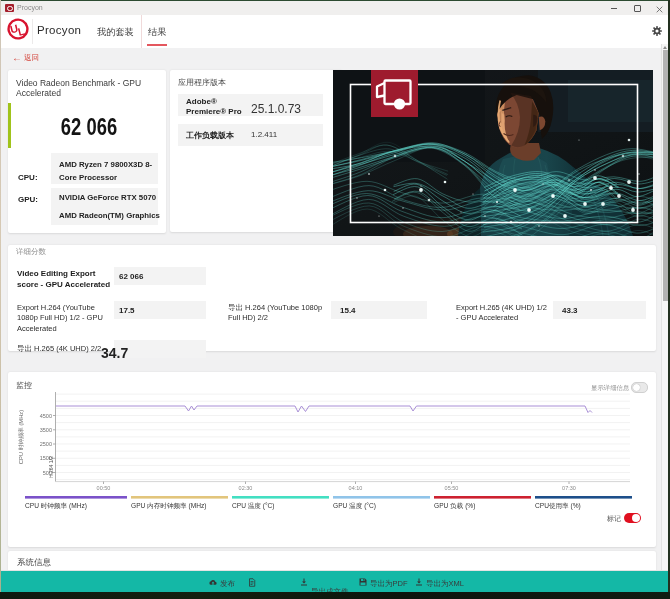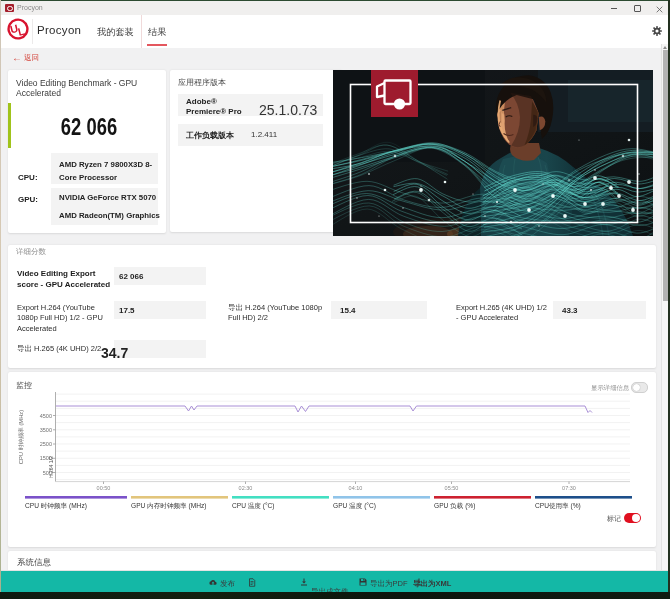--- a/index.html
+++ b/index.html
@@ -64,37 +64,37 @@
           </g>
         </g>
         <circle cx="12" cy="12" r="3.1" fill="#fff"></circle>
       </g>
     </svg>
   </div>
   <div id="content"></div>
   <div id="backlink" class="abs" style="left:11px;top:51px;color:#d4453c;font-size:7.5px;"><span style="font-size:10px;font-weight:bold;">←</span> <span style="position:relative;top:-1px;">返回</span></div>
 
   <div class="card" style="left:7px;top:69px;width:158px;height:163px;">
-    <div class="abs" style="left:8px;top:7.5px;width:130px;font-size:8.5px;line-height:10px;color:#3a3a3a;">Video Editing Benchmark - GPU Accelerated</div>
+    <div class="abs" style="left:8px;top:7.5px;width:130px;font-size:8.5px;line-height:10px;color:#3a3a3a;">Video Radeon Benchmark - GPU Accelerated</div>
     <div class="abs" style="left:0px;top:33px;width:3px;height:45px;background:#a0c31b;"></div>
     <div class="abs" style="left:2px;top:44px;width:158px;text-align:center;font-size:23px;font-weight:bold;color:#141414;transform:scaleX(0.8);">62 066</div>
     <div class="abs b" style="left:10px;top:103px;font-size:8px;color:#222;">CPU:</div>
     <div class="gbox" style="left:43px;top:83px;width:107px;height:31px;"></div>
     <div class="abs b" style="left:51px;top:88px;white-space:nowrap;font-size:7.8px;line-height:13px;color:#222;">AMD Ryzen 7 9800X3D 8-<br>Core Processor</div>
     <div class="abs b" style="left:10px;top:125px;font-size:8px;color:#222;">GPU:</div>
     <div class="gbox" style="left:43px;top:118px;width:107px;height:37px;"></div>
     <div class="abs b" style="left:51px;top:123px;font-size:7.8px;color:#222;">NVIDIA GeForce RTX 5070</div>
     <div class="abs b" style="left:51px;top:141px;font-size:7.8px;color:#222;">AMD Radeon(TM) Graphics</div>
   </div>
 
   <div class="card" style="left:169px;top:69px;width:172px;height:162px;">
     <div class="abs" style="left:8px;top:7px;font-size:8px;color:#4a4a4a;">应用程序版本</div>
     <div class="gbox" style="left:8px;top:24px;width:145px;height:22px;"></div>
     <div class="abs b" style="left:16px;top:27px;font-size:8px;line-height:9.5px;color:#222;">Adobe®<br>Premiere® Pro</div>
-    <div class="abs" style="left:89px;top:32px;font-size:14px;color:#333;">25.1.0.73</div>
+    <div class="abs" style="left:81px;top:32px;font-size:12px;color:#333;">25.1.0.73</div>
     <div class="gbox" style="left:8px;top:54px;width:145px;height:22px;"></div>
     <div class="abs b" style="left:16px;top:60px;font-size:8px;color:#222;">工作负载版本</div>
     <div class="abs" style="left:81px;top:60px;font-size:8px;color:#333;">1.2.411</div>
   </div>
 
   <div class="abs" id="hero" style="left:332px;top:69px;width:320px;height:166px;">
   <svg width="320" height="166" viewBox="0 0 320 166">
     <defs>
       <linearGradient id="bgg" x1="0" y1="0" x2="1" y2="1">
         <stop offset="0" stop-color="#14171b"></stop>
@@ -255,21 +255,21 @@
     <rect x="17.5" y="14.5" width="287" height="138" fill="none" stroke="#fff" stroke-width="1.6"></rect>
     <rect x="38" y="0" width="47" height="47" fill="#9e1b2e"></rect>
     <g stroke="#fff" stroke-width="2.3" fill="none" stroke-linejoin="round">
       <rect x="51.5" y="10.5" width="26" height="23.5" rx="1"></rect>
       <path d="M51.5 13 L44 16.5 L44 27 L51.5 25.5"></path>
     </g>
     <circle cx="66.5" cy="34" r="5.6" fill="#fff"></circle>
   </svg>
   </div>
 
-  <div class="card" style="left:7px;top:244px;width:648px;height:123px;">
+  <div class="card" style="left:7px;top:244px;width:648px;height:106px;">
     <div class="abs" style="left:8px;top:2px;font-size:7.5px;color:#8f8f8f;">详细分数</div>
     <div class="abs b" style="left:9px;top:24px;width:105px;font-size:8px;line-height:10.5px;color:#1c1c1c;">Video Editing Export<br>score - GPU Accelerated</div>
     <div class="gbox" style="left:106px;top:22px;width:92px;height:18px;"></div>
     <div class="abs b" style="left:111px;top:27px;font-size:8px;color:#222;">62 066</div>
 
     <div class="abs" style="left:9px;top:57.5px;width:110px;font-size:7.5px;line-height:10.5px;color:#2c2c2c;">Export H.264 (YouTube<br>1080p Full HD) 1/2 - GPU<br>Accelerated</div>
     <div class="gbox" style="left:106px;top:56px;width:92px;height:18px;"></div>
     <div class="abs b" style="left:111px;top:61px;font-size:8px;color:#222;">17.5</div>
 
     <div class="abs" style="left:220px;top:57.5px;width:110px;font-size:7.5px;line-height:10.5px;color:#2c2c2c;">导出 H.264 (YouTube 1080p<br>Full HD) 2/2</div>
@@ -381,21 +381,21 @@
         <path fill="#333" d="M7 1h2v6h3L8 11 4 7h3zM2 13h12v2H2z"></path>
       </svg>
     <div class="abs" style="left:310px;top:7.5px;font-size:7.5px;color:#3a3a3a;margin-top:8px;">导出成文件</div>
     <svg class="abs" style="left:358px;top:7px;" width="8" height="8" viewBox="0 0 16 16">
         <path fill="#333" d="M1 1h11l3 3v11H1zm3 1v4h7V2zm4 .5h2V5H8zM3 9v5h10V9z"></path>
       </svg>
     <div class="abs" style="left:369px;top:7.5px;font-size:7.5px;color:#3a3a3a;">导出为PDF</div>
     <svg class="abs" style="left:414px;top:7px;" width="8" height="8" viewBox="0 0 16 16">
         <path fill="#333" d="M7 1h2v6h3L8 11 4 7h3zM2 13h12v2H2z"></path>
       </svg>
-    <div class="abs" style="left:412px;top:7.5px;font-size:7.5px;color:#3a3a3a;font-weight:bold;">导出为XML</div>
+    <div class="abs" style="left:425px;top:7.5px;font-size:7.5px;color:#3a3a3a;">导出为XML</div>
   </div>
   <div id="scrollbar">
       <div class="up"></div>
       <div class="thumb"></div>
     </div>
 </div>
 
 <div class="abs" style="left:0;top:0;width:670px;height:1px;background:#2c4a30;"></div>
 <div class="abs" style="left:0;top:0;width:1px;height:592px;background:linear-gradient(180deg,#cfc6b8,#d6c9b4 40%,#c9bfa6 70%,#a8b08e);"></div>
 <div class="abs" style="left:668px;top:0;width:2px;height:592px;background:#22301f;"></div>

